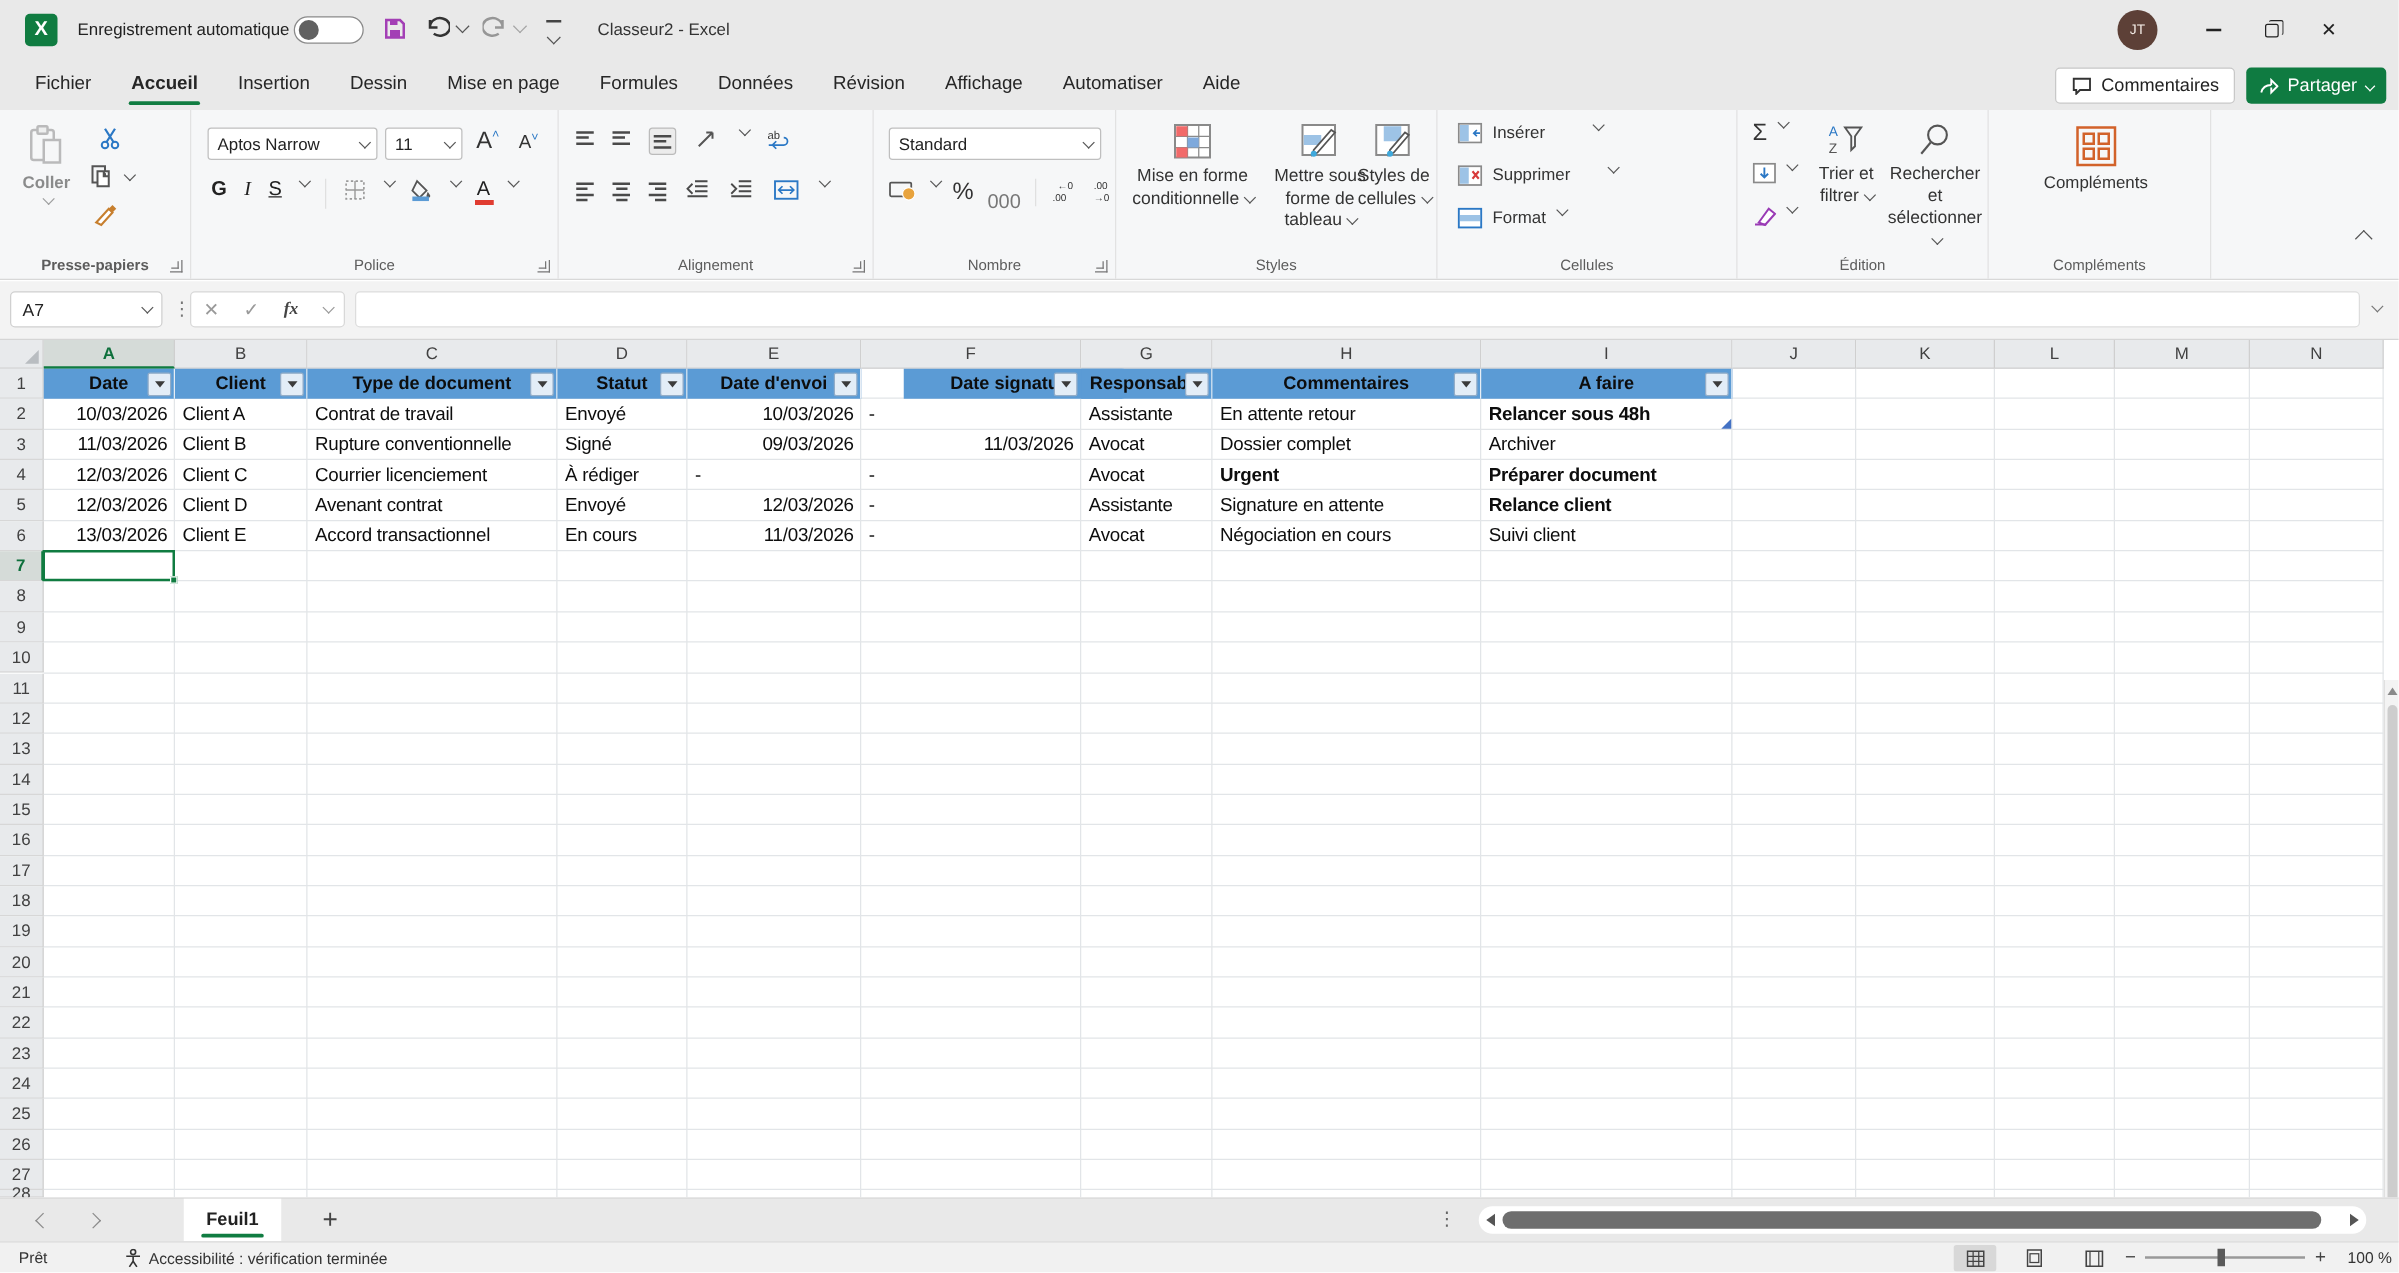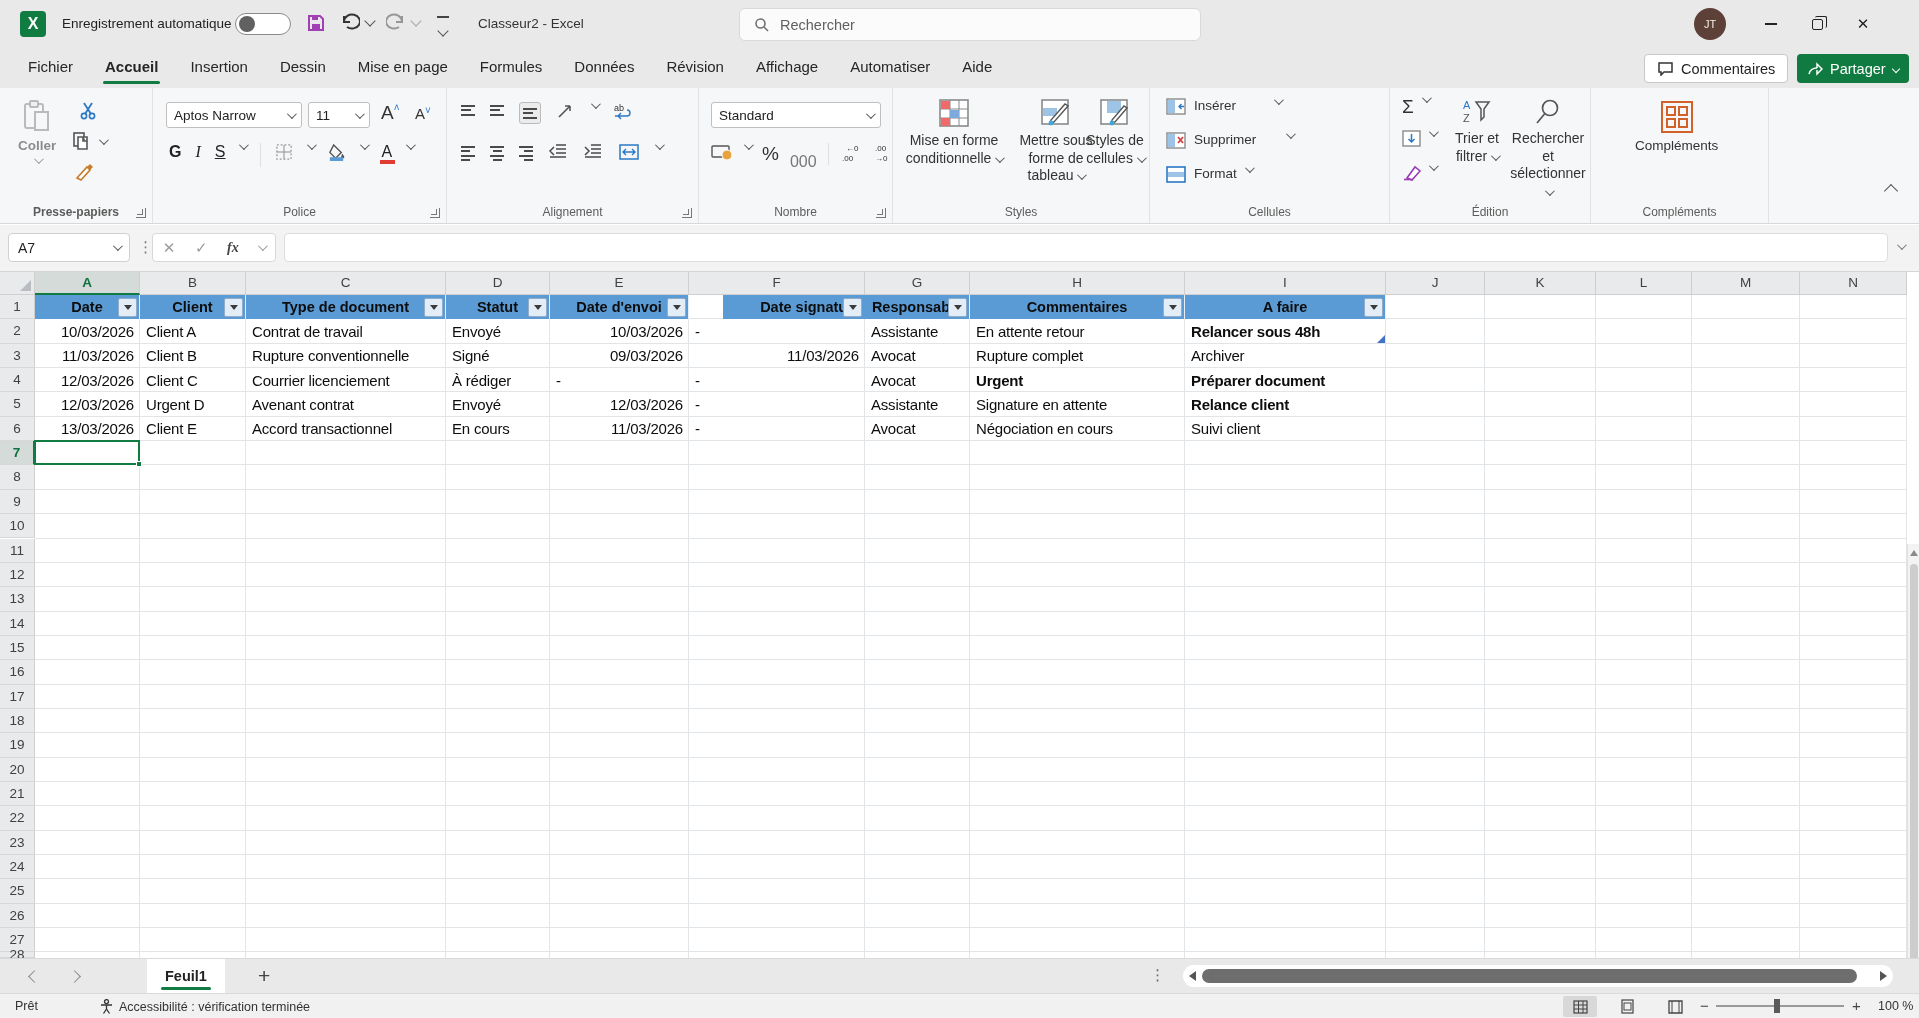--- a/index.html
+++ b/index.html
@@ -156,27 +156,20 @@
       <svg width="20" height="18" viewBox="0 0 20 18">
         <path d="M16 4 v6 h-6 M16 9 a8 7 0 1 0 -3 6" fill="none" stroke="#333" stroke-width="2"></path>
       </svg>
         <span class="tb-chev"></span>
     </div>
     <div id="custom-qat" class="abs">
       <div class="bar"></div>
       <span class="tb-chev" style="margin-left:2px;"></span>
     </div>
     <div id="wb-title" class="abs">Classeur2  -  Excel</div>
-    <div id="search-box" class="abs">
-      <svg width="16" height="16" viewBox="0 0 16 16">
-        <circle cx="6.5" cy="6.5" r="4.5" fill="none" stroke="#737373" stroke-width="1.6"></circle>
-        <line x1="10" y1="10" x2="14" y2="14" stroke="#737373" stroke-width="1.6"></line>
-      </svg>
-      <span>Rechercher</span>
-    </div>
     <div id="avatar" class="abs">JT</div>
     <div id="min-btn" class="winbtn abs">
         <div class="bar"></div>
       </div>
     <div id="max-btn" class="winbtn abs">
         <div class="rest"></div>
       </div>
     <div id="close-btn" class="winbtn abs">✕</div>
   </div>
 
@@ -618,33 +611,33 @@
         <div class="td" style="left: 865px; top: 47.35px; width: 105px; height: 24.35px;">Assistante</div>
         <div class="td" style="left: 970px; top: 47.35px; width: 215px; height: 24.35px;">En attente retour</div>
         <div class="td bold" style="left: 1185px; top: 47.35px; width: 201px; height: 24.35px;">Relancer sous 48h</div>
         <div class="td right" style="left: 35px; top: 71.7px; width: 105px; height: 24.35px;">11/03/2026</div>
         <div class="td" style="left: 140px; top: 71.7px; width: 106px; height: 24.35px;">Client B</div>
         <div class="td" style="left: 246px; top: 71.7px; width: 200px; height: 24.35px;">Rupture conventionnelle</div>
         <div class="td" style="left: 446px; top: 71.7px; width: 104px; height: 24.35px;">Signé</div>
         <div class="td right" style="left: 550px; top: 71.7px; width: 139px; height: 24.35px;">09/03/2026</div>
         <div class="td right" style="left: 689px; top: 71.7px; width: 176px; height: 24.35px;">11/03/2026</div>
         <div class="td" style="left: 865px; top: 71.7px; width: 105px; height: 24.35px;">Avocat</div>
-        <div class="td" style="left: 970px; top: 71.7px; width: 215px; height: 24.35px;">Rupture complet</div>
+        <div class="td" style="left: 970px; top: 71.7px; width: 215px; height: 24.35px;">Dossier complet</div>
         <div class="td" style="left: 1185px; top: 71.7px; width: 201px; height: 24.35px;">Archiver</div>
         <div class="td right" style="left: 35px; top: 96.05px; width: 105px; height: 24.35px;">12/03/2026</div>
         <div class="td" style="left: 140px; top: 96.05px; width: 106px; height: 24.35px;">Client C</div>
         <div class="td" style="left: 246px; top: 96.05px; width: 200px; height: 24.35px;">Courrier licenciement</div>
         <div class="td" style="left: 446px; top: 96.05px; width: 104px; height: 24.35px;">À rédiger</div>
         <div class="td" style="left: 550px; top: 96.05px; width: 139px; height: 24.35px;">-</div>
         <div class="td" style="left: 689px; top: 96.05px; width: 176px; height: 24.35px;">-</div>
         <div class="td" style="left: 865px; top: 96.05px; width: 105px; height: 24.35px;">Avocat</div>
         <div class="td bold" style="left: 970px; top: 96.05px; width: 215px; height: 24.35px;">Urgent</div>
         <div class="td bold" style="left: 1185px; top: 96.05px; width: 201px; height: 24.35px;">Préparer document</div>
         <div class="td right" style="left: 35px; top: 120.4px; width: 105px; height: 24.35px;">12/03/2026</div>
-        <div class="td" style="left: 140px; top: 120.4px; width: 106px; height: 24.35px;">Urgent D</div>
+        <div class="td" style="left: 140px; top: 120.4px; width: 106px; height: 24.35px;">Client D</div>
         <div class="td" style="left: 246px; top: 120.4px; width: 200px; height: 24.35px;">Avenant contrat</div>
         <div class="td" style="left: 446px; top: 120.4px; width: 104px; height: 24.35px;">Envoyé</div>
         <div class="td right" style="left: 550px; top: 120.4px; width: 139px; height: 24.35px;">12/03/2026</div>
         <div class="td" style="left: 689px; top: 120.4px; width: 176px; height: 24.35px;">-</div>
         <div class="td" style="left: 865px; top: 120.4px; width: 105px; height: 24.35px;">Assistante</div>
         <div class="td" style="left: 970px; top: 120.4px; width: 215px; height: 24.35px;">Signature en attente</div>
         <div class="td bold" style="left: 1185px; top: 120.4px; width: 201px; height: 24.35px;">Relance client</div>
         <div class="td right" style="left: 35px; top: 144.75px; width: 105px; height: 24.35px;">13/03/2026</div>
         <div class="td" style="left: 140px; top: 144.75px; width: 106px; height: 24.35px;">Client E</div>
         <div class="td" style="left: 246px; top: 144.75px; width: 200px; height: 24.35px;">Accord transactionnel</div>

